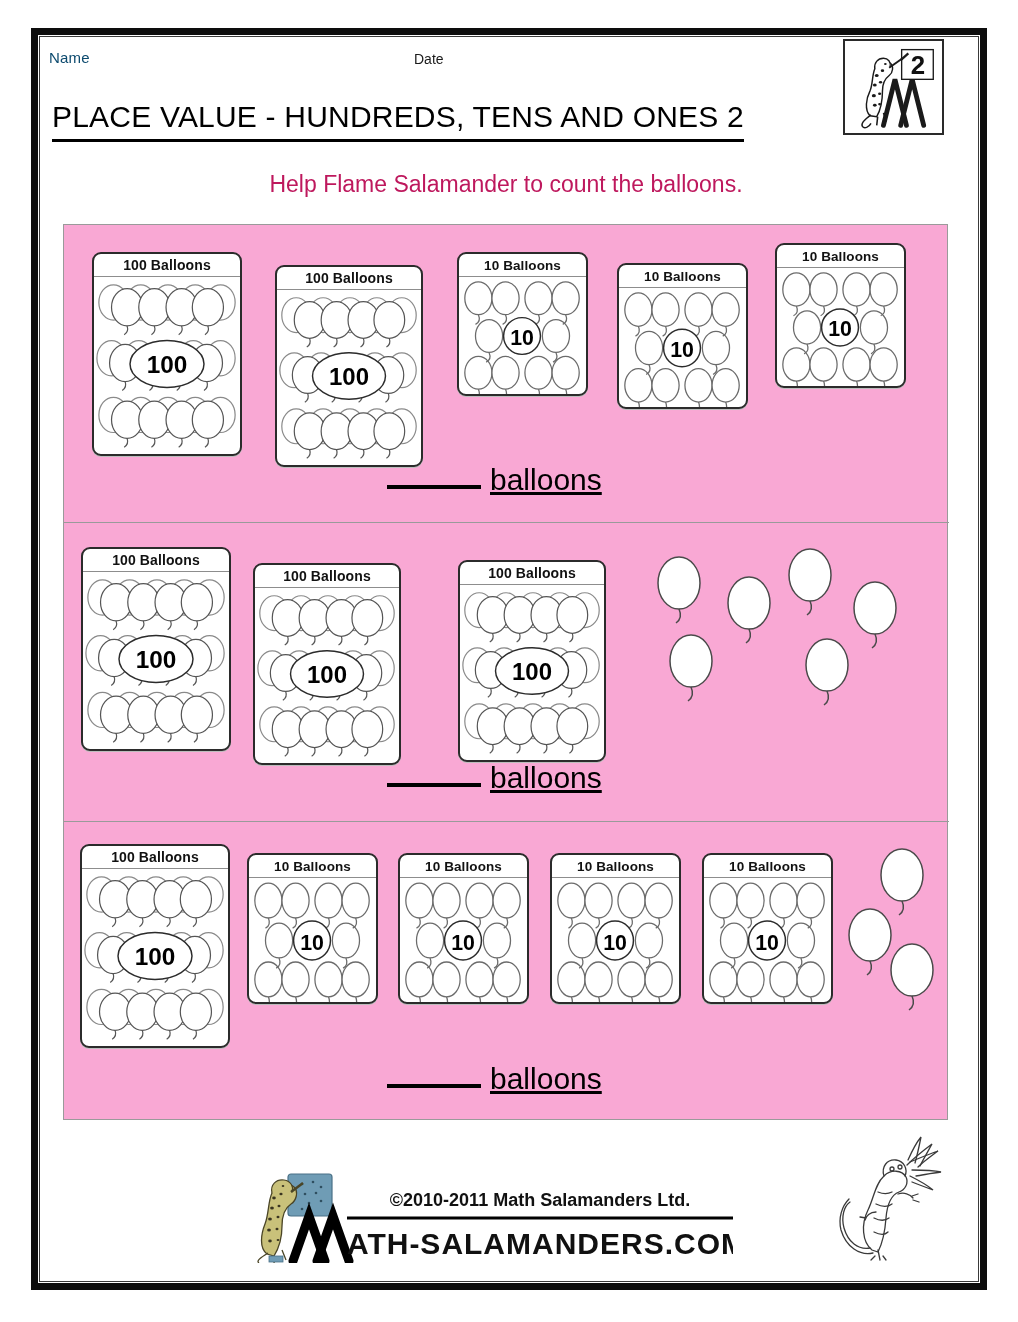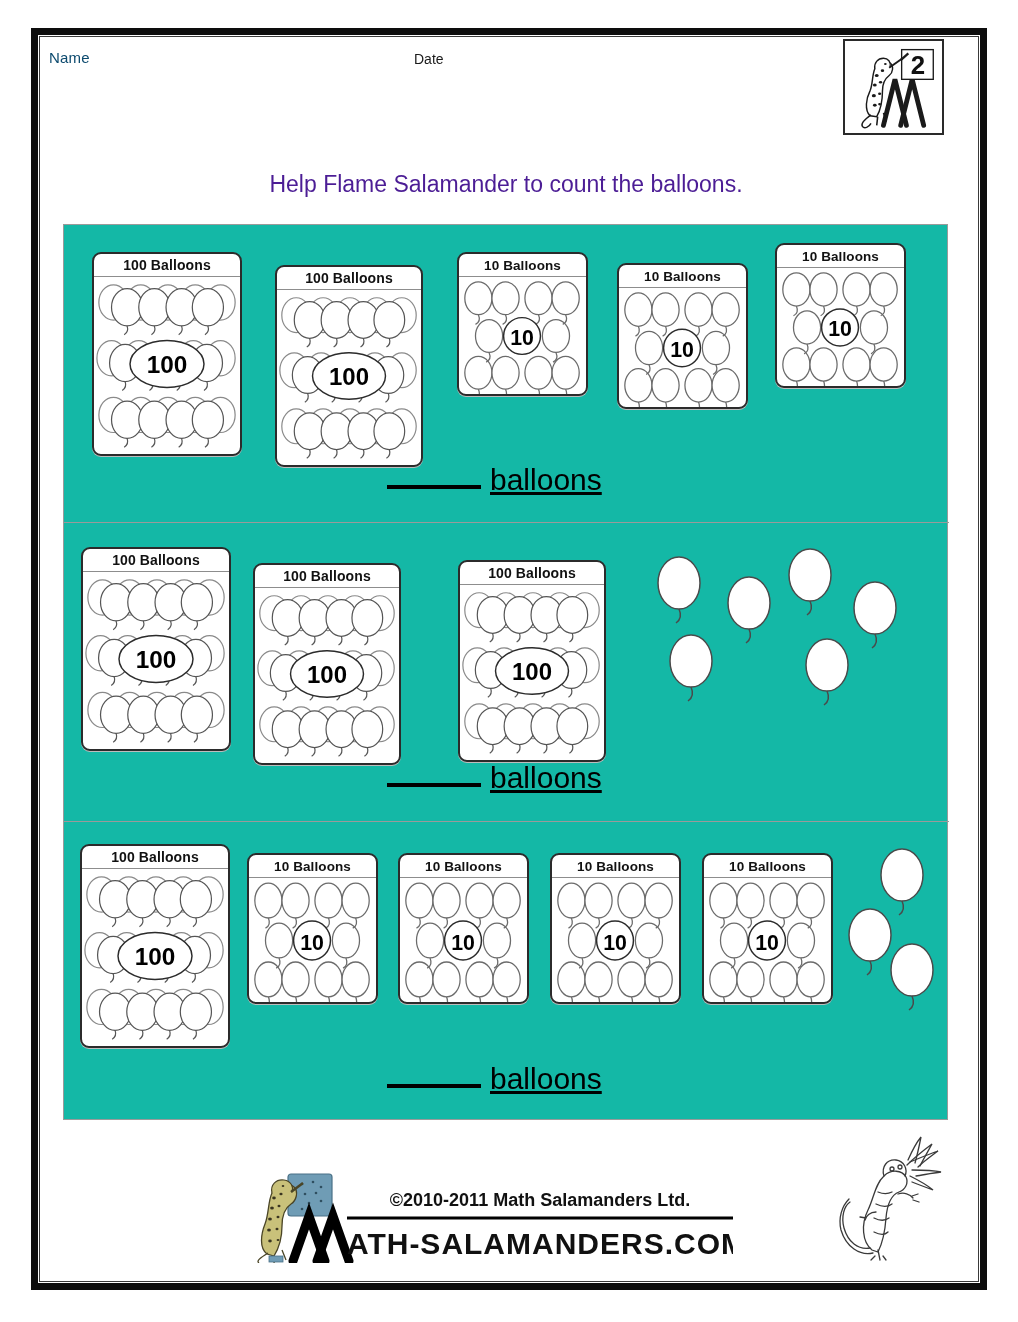--- a/index.html
+++ b/index.html
@@ -43,38 +43,38 @@
   .worksheet-title {
     position: absolute; left: 52px; top: 100px;
     font-size: 30px; color: #000; letter-spacing: .2px;
     white-space: nowrap;
     border-bottom: 3px solid #000;
     padding-bottom: 5px;
   }
   .instruction {
     position: absolute; left: 0; top: 171px; width: 1012px;
     text-align: center;
-    font-size: 23px; color: #4c1d95;
+    font-size: 23px; color: #be185d;
   }
 
   
   .badge {
     position: absolute; left: 843px; top: 39px;
     width: 101px; height: 96px;
     border: 2px solid #2a2a2a; background: #fff;
   }
   .badge svg { display: block; width: 100%; height: 100%; }
 
   
   .table {
     position: absolute;
     left: 63px; top: 224px;
     width: 885px; height: 896px;
     border: 1px solid #9a9a9a;
-    background: #14b8a6;
+    background: #f9a8d4;
   }
   .trow { position: absolute; left: 0; width: 885px; }
   .trow.r1 { top: 0;   height: 297px; }
   .trow.r2 { top: 297px; height: 299px; border-top: 1px solid #9a9a9a; }
   .trow.r3 { top: 596px; height: 300px; border-top: 1px solid #9a9a9a; }
 
   
   .answer {
     position: absolute;
     display: flex; align-items: flex-end; gap: 9px;
@@ -128,20 +128,21 @@
 </head>
 <body>
 
 <div id="page">
 
   <div class="outer-frame"></div>
   <div class="inner-frame"></div>
 
   <div class="hdr-name">Name</div>
   <div class="hdr-date">Date</div>
+  <div class="worksheet-title">PLACE VALUE - HUNDREDS, TENS AND ONES 2</div>
   <div class="instruction">Help Flame Salamander to count the balloons.</div>
 
   <div class="badge">
     <svg viewBox="0 0 101 96" xmlns="http://www.w3.org/2000/svg">
       <g fill="none" stroke="#1a1a1a" stroke-width="1.6">
 
         <path d="M40 88 L52 40 L64 88" stroke-width="5" stroke-linecap="round"></path>
         <path d="M58 88 L70 40 L82 88" stroke-width="5" stroke-linecap="round"></path>
 
         <rect x="59" y="9" width="33" height="31" fill="#fff" stroke="#1a1a1a" stroke-width="1.4"></rect>

